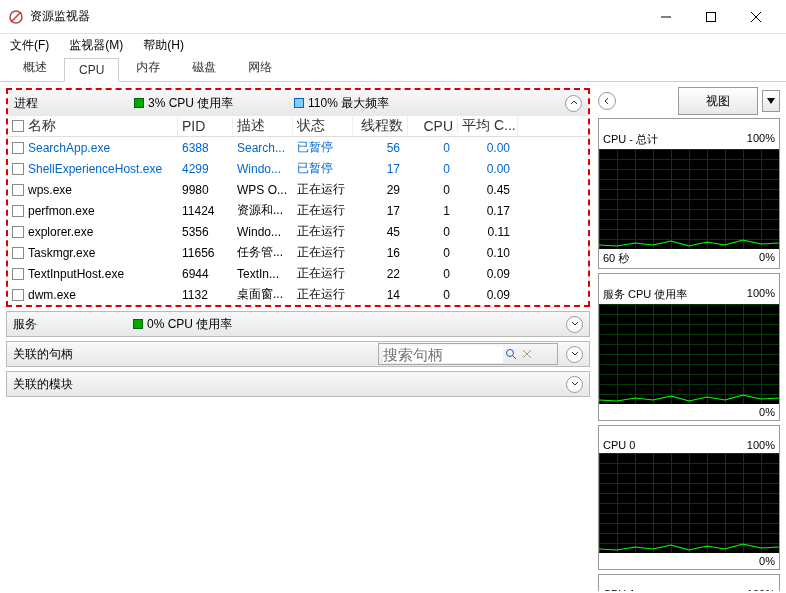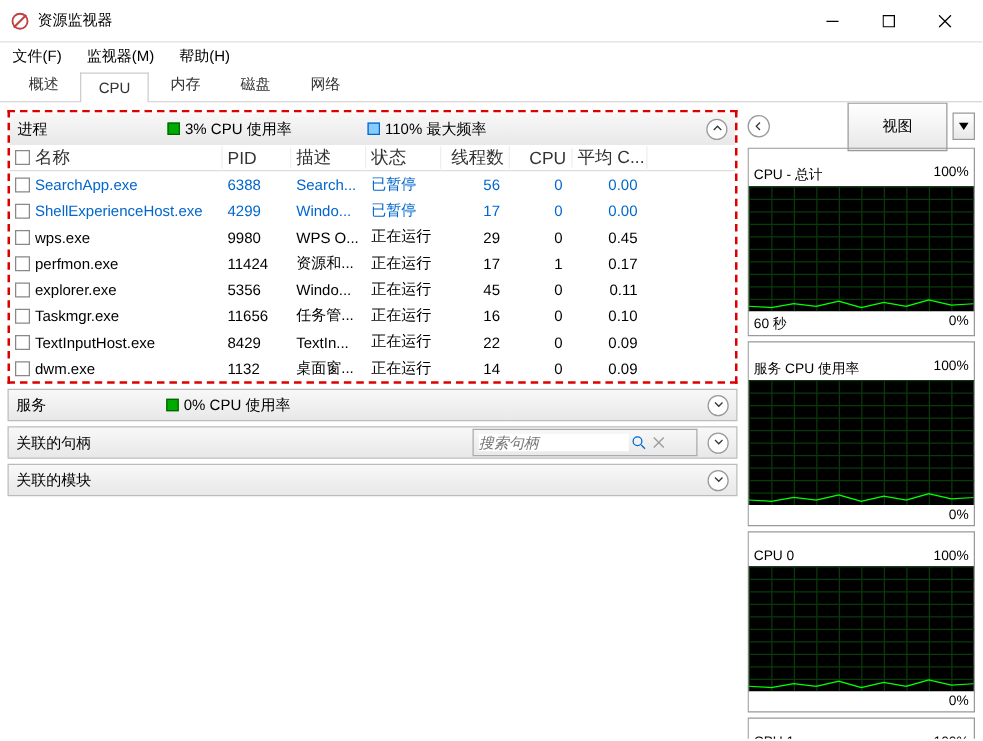--- a/index.html
+++ b/index.html
@@ -31,26 +31,26 @@
 
 .table { border: 1px solid #bbb; border-top: none; font-size: 12px; }
 .thead, .trow { display: grid; grid-template-columns: 170px 55px 60px 60px 55px 50px 60px; align-items: center; height: 21px; }
 .thead { background: #fff; border-bottom: 1px solid #ddd; }
 .thead .th { padding: 0 4px; border-right: 1px solid #eee; font-size: 14px; color: #333; white-space: nowrap; overflow: hidden; }
 .trow .td { padding: 0 4px; white-space: nowrap; overflow: hidden; text-overflow: ellipsis; }
 .trow .td.num { text-align: right; padding-right: 8px; }
 .chk { width: 12px; height: 12px; border: 1px solid #888; display: inline-block; vertical-align: middle; margin-right: 4px; }
 .blue { color: #0066cc; }
 .searchbox { width: 180px; height: 22px; border: 1px solid #aaa; display: flex; align-items: center; padding: 0 4px; margin-left: auto; margin-right: 4px; }
-.searchbox input { border: none; outline: none; width: 120px; font-size: 12px; font-style: italic; color: #b91c1c; }
+.searchbox input { border: none; outline: none; width: 120px; font-size: 15px; color: #b91c1c; }
 .searchbox .sicon { width: 16px; display: flex; justify-content: center; }
 
 .side-top { display: flex; gap: 4px; align-items: center; height: 26px; }
 .side-top .expand { width: 18px; height: 18px; border: 1px solid #999; border-radius: 50%; background: #fff; display: flex; align-items: center; justify-content: center; }
-.side-top .viewbtn { flex: 1; height: 39px; border: 1px solid #999; background: linear-gradient(#fff,#e8e8e8); display: flex; align-items: center; justify-content: center; font-size: 12px; }
+.side-top .viewbtn { flex: 1; height: 28px; border: 1px solid #999; background: linear-gradient(#fff,#e8e8e8); display: flex; align-items: center; justify-content: center; font-size: 12px; }
 .side-top .dd { width: 18px; height: 22px; border: 1px solid #999; background: linear-gradient(#fff,#e8e8e8); display: flex; align-items: center; justify-content: center; }
 
 .graph-block { border: 1px solid #999; display: flex; flex-direction: column; }
 .graph-head { display: flex; justify-content: space-between; padding: 2px 4px; font-size: 11px; margin-top: 11px; }
 .graph { height: 100px; background: #000; position: relative; overflow: hidden; }
 .grid-v, .grid-h { position: absolute; background: #0a3a0a; }
 .grid-v { width: 1px; height: 100%; top: 0; }
 .grid-h { height: 1px; width: 100%; left: 0; }
 .graph svg { position: absolute; bottom: 0; left: 0; width: 100%; height: 100%; }
 .graph-foot { display: flex; justify-content: space-between; padding: 2px 4px; font-size: 11px; }
@@ -178,21 +178,21 @@
               <div class="td"><span class="chk"></span>Taskmgr.exe</div>
     <div class="td">11656</div>
               <div class="td">任务管...</div>
               <div class="td">正在运行</div>
     <div class="td num">16</div>
               <div class="td num">0</div>
               <div class="td num">0.10</div>
             </div>
             <div class="trow">
               <div class="td"><span class="chk"></span>TextInputHost.exe</div>
-    <div class="td">8429</div>
+    <div class="td">6944</div>
               <div class="td">TextIn...</div>
               <div class="td">正在运行</div>
     <div class="td num">22</div>
               <div class="td num">0</div>
               <div class="td num">0.09</div>
             </div>
             <div class="trow">
               <div class="td"><span class="chk"></span>dwm.exe</div>
     <div class="td">1132</div>
               <div class="td">桌面窗...</div>

